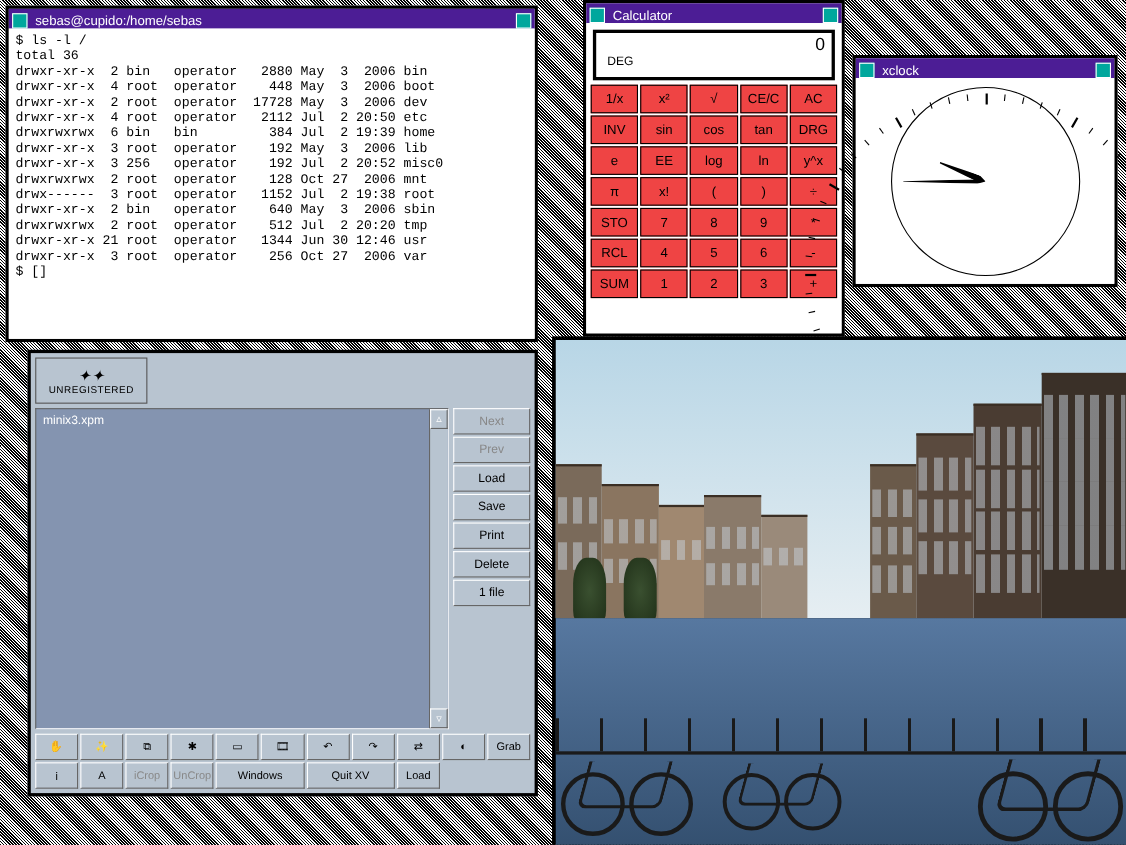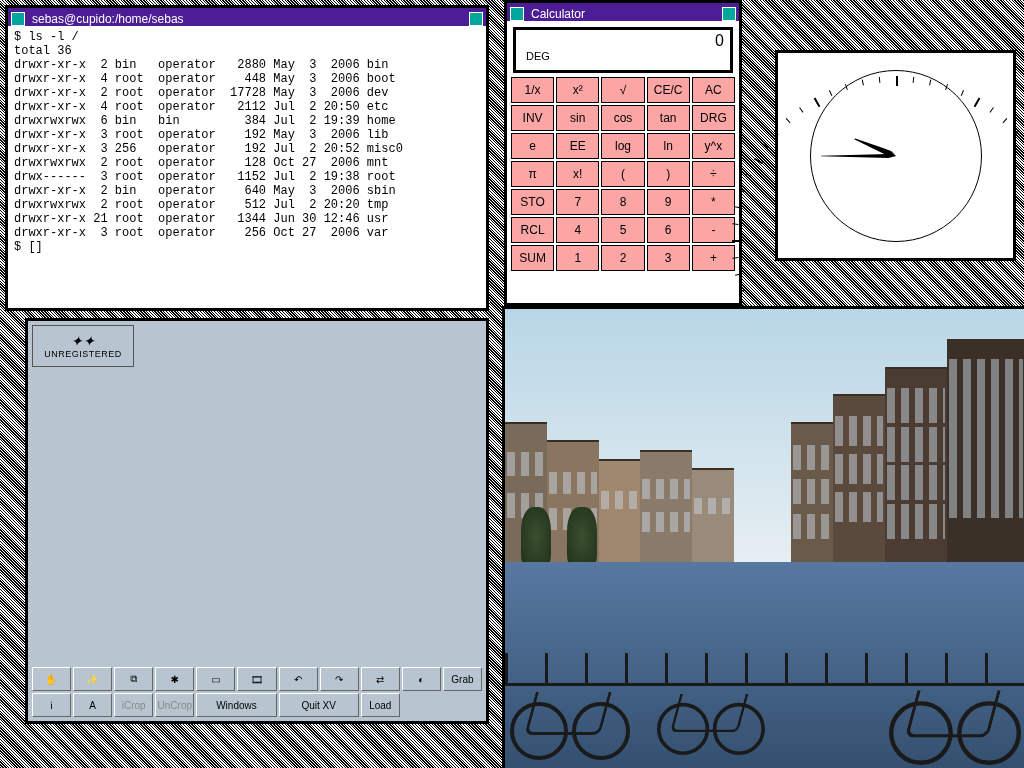--- a/index.html
+++ b/index.html
@@ -52,42 +52,42 @@
     flex: 1;
     background: #fff;
     color: #000;
     font: 12px/14px "Lucida Console","Courier New",monospace;
     padding: 4px 6px;
     white-space: pre;
     overflow: hidden;
   }
 
   
-  #calc { left: 504px; top: 0; width: 232px; height: 300px; }
+  #calc { left: 530px; top: 0; width: 232px; height: 300px; }
   #calc .content { flex:1; background:#fff; padding:4px; }
   .calc-display {
     border: 3px solid #000;
     height: 46px;
     margin: 2px;
     padding: 2px 6px;
     text-align: right;
     font-family: Helvetica,Arial,sans-serif;
     box-sizing: border-box;
   }
   .calc-display .val { font-size: 16px; height: 18px; }
   .calc-display .mode { font-size: 11px; text-align: left; padding-left: 4px; }
   .calc-grid {
     display: grid;
     grid-template-columns: repeat(5, 1fr);
     gap: 2px;
     margin-top: 4px;
   }
   .calc-btn {
     border: 1px solid #000;
-    background: #fca5a5;
+    background: #ef4444;
     height: 24px;
     font: 12px Helvetica,Arial,sans-serif;
     display:flex;align-items:center;justify-content:center;
     cursor:pointer;
   }
 
   
   #xclock { left: 775px; top: 50px; width: 235px; height: 205px; }
   #xclock .content { flex:1; background:#fff; display:flex;
     align-items:center;justify-content:center; }
@@ -277,20 +277,25 @@
         <div class="calc-btn">SUM</div>
         <div class="calc-btn">1</div>
         <div class="calc-btn">2</div>
         <div class="calc-btn">3</div>
         <div class="calc-btn">+</div>
       </div>
   </div>
 </div>
 
 <div id="xclock" class="window">
+  <div class="titlebar">
+    <div class="tbtn"></div>
+    <div class="title">xclock</div>
+    <div class="tbtn"></div>
+  </div>
   <div class="content">
     <div class="clock-face" id="clock-face">
       <div class="hand hour-hand" id="hour-hand" style="transform: rotate(202.5deg);"></div>
       <div class="hand min-hand" id="min-hand" style="transform: rotate(180deg);"></div>
     <div class="tick major" style="transform: rotate(0deg) translateY(-80px);"></div>
         <div class="tick" style="transform: rotate(6deg) translateY(-80px);"></div>
         <div class="tick" style="transform: rotate(12deg) translateY(-80px);"></div>
         <div class="tick" style="transform: rotate(18deg) translateY(-80px);"></div>
         <div class="tick" style="transform: rotate(24deg) translateY(-80px);"></div>
         <div class="tick major" style="transform: rotate(30deg) translateY(-80px);"></div>
@@ -341,20 +346,36 @@
 
 <div id="xvc" class="window">
   <div class="content">
     <div class="xvc-top">
       <div class="xvc-logo">
         <div style="font-style:italic;font-size:14px;">✦✦</div>
         <div>UNREGISTERED</div>
       </div>
     </div>
     <div class="xvc-mid">
+      <div class="xvc-list">
+        <div id="xvc-file-0">minix3.xpm</div>
+        <div class="scrollbar">
+          <div class="scrollbtn">▵</div>
+          <div class="scrollbtn">▿</div>
+        </div>
+      </div>
+      <div class="xvc-side" id="xvc-side">
+          <div class="bevel-btn disabled">Next</div>
+          <div class="bevel-btn disabled">Prev</div>
+          <div class="bevel-btn">Load</div>
+          <div class="bevel-btn">Save</div>
+          <div class="bevel-btn">Print</div>
+          <div class="bevel-btn">Delete</div>
+          <div class="bevel-btn">1 file</div>
+        </div>
     </div>
     <div class="xvc-tools" id="xvc-tools">
         <div class="bevel-btn">✋</div>
         <div class="bevel-btn">✨</div>
         <div class="bevel-btn">⧉</div>
         <div class="bevel-btn">✱</div>
         <div class="bevel-btn">▭</div>
         <div class="bevel-btn">🎞</div>
         <div class="bevel-btn">↶</div>
         <div class="bevel-btn">↷</div>

